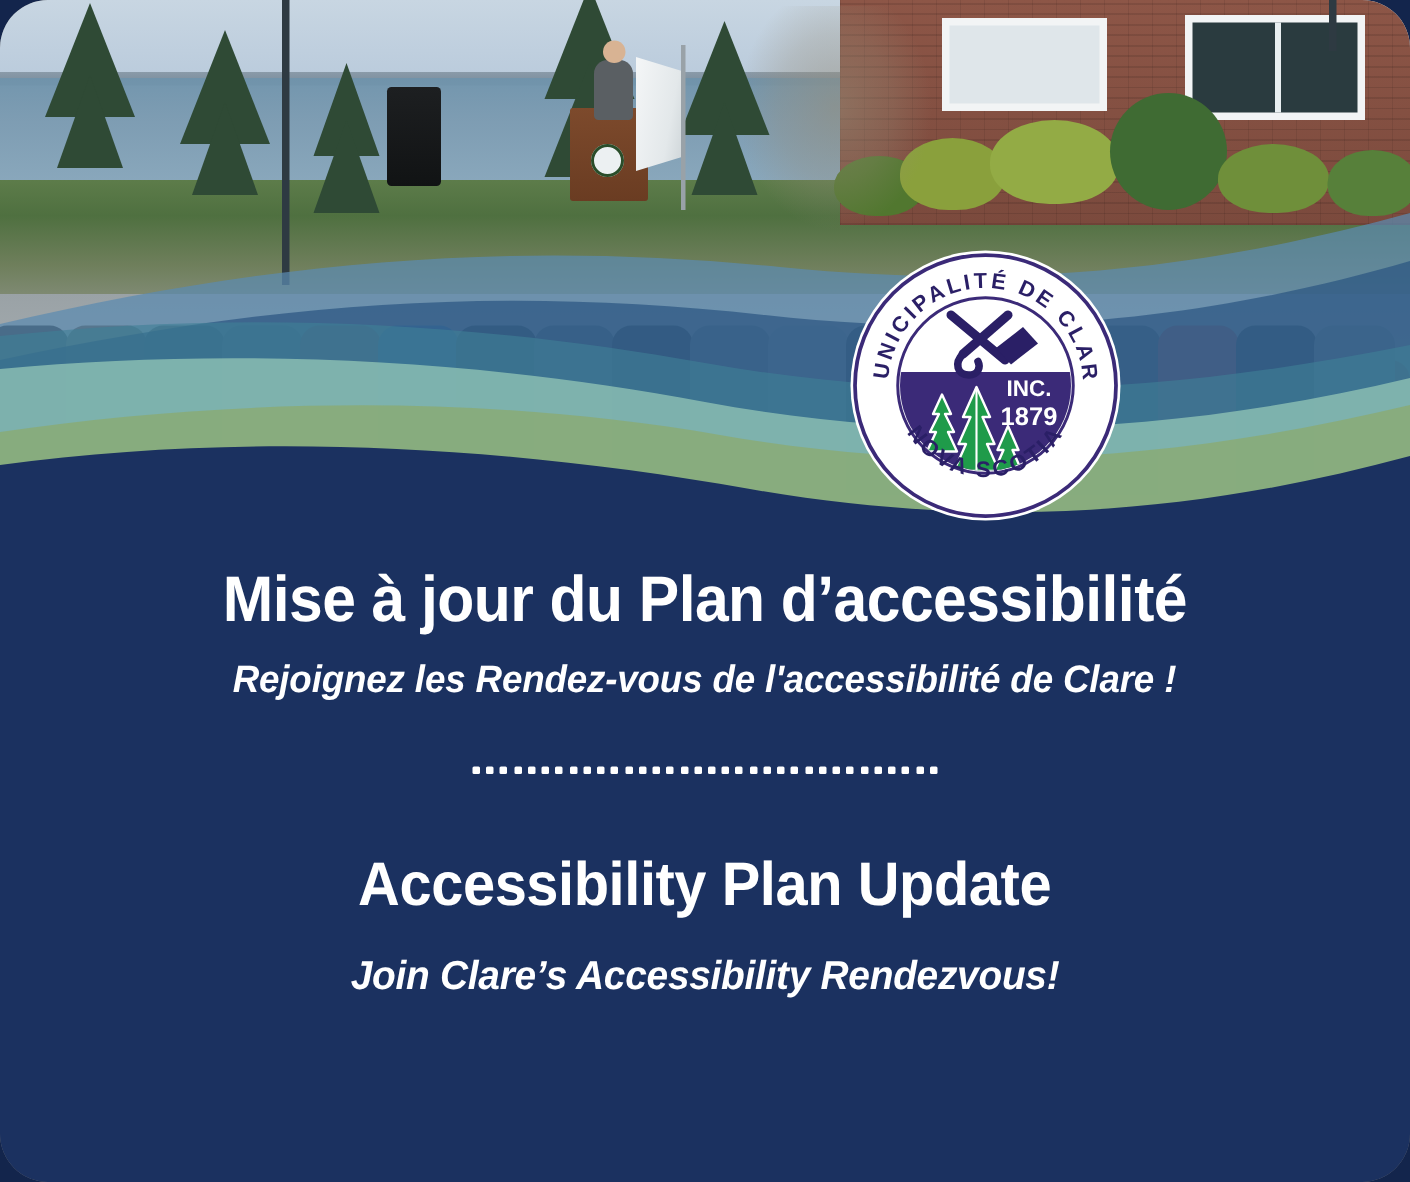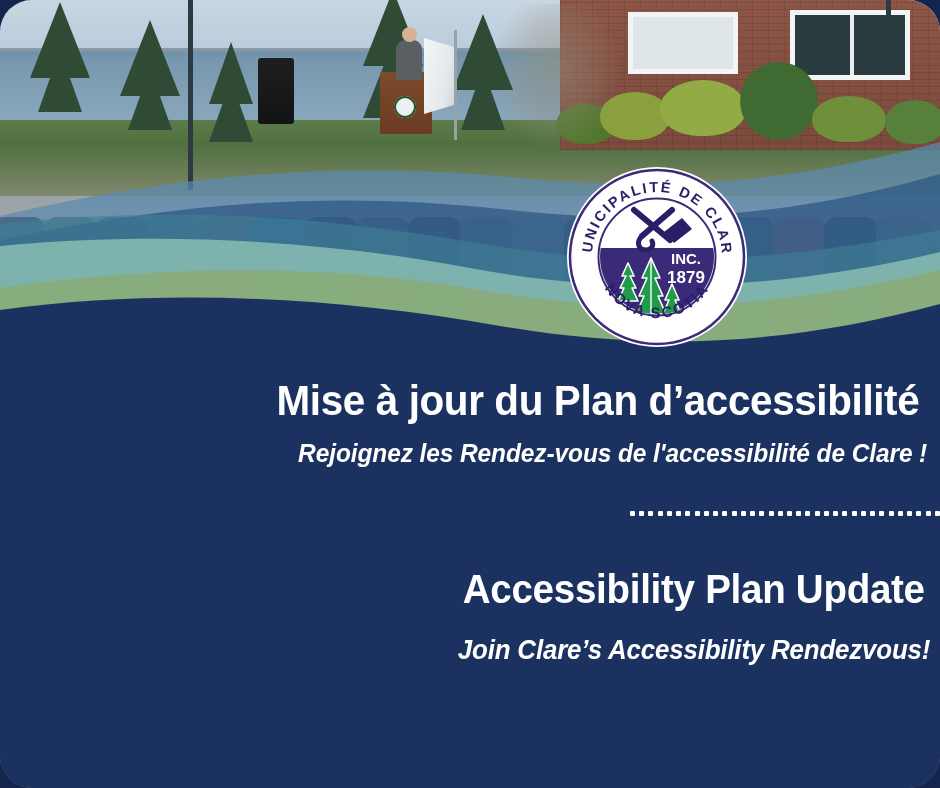--- a/index.html
+++ b/index.html
@@ -138,21 +138,21 @@
 
   
   .logo{
     position:absolute;left:566px;top:166px;width:182px;height:182px;
   }
   .logo svg{display:block;}
 
   
   .content{
     position:absolute;left:0;top:352px;width:940px;height:436px;
-    display:flex;flex-direction:column;align-items:flex-end;
+    display:flex;flex-direction:column;align-items:center;
   }
   .title-fr{
     margin-top:26px;
     font-size:43px;font-weight:700;color:#ffffff;letter-spacing:-0.4px;
     text-align:center;line-height:1.05;
     transform:scaleX(.94);
   }
   .sub-fr{
     margin-top:16px;
     font-size:25.5px;font-weight:700;font-style:italic;color:#ffffff;

